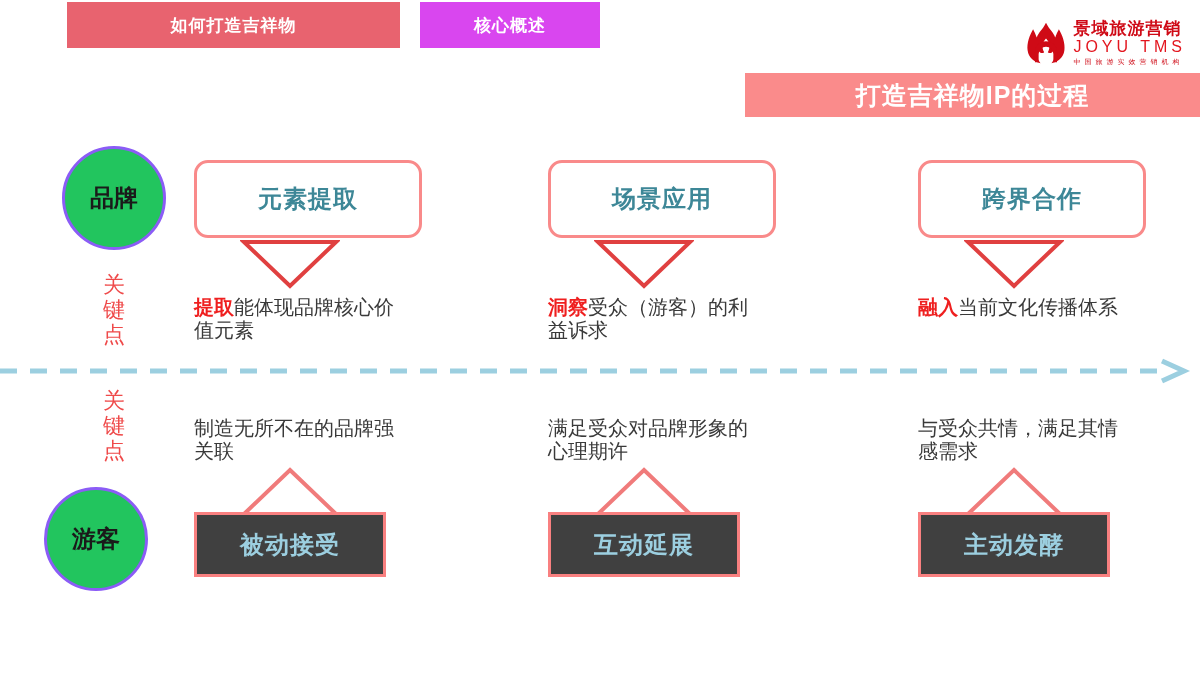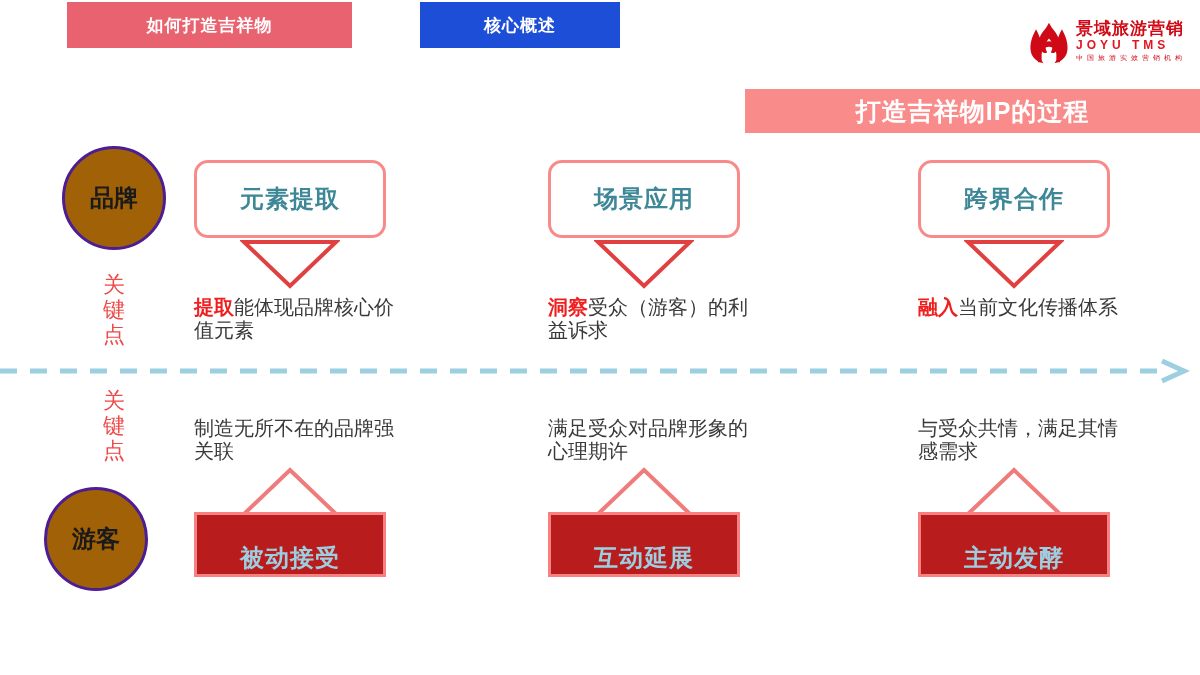--- a/index.html
+++ b/index.html
@@ -7,45 +7,45 @@
     width:1200px;height:675px;background:#ffffff;overflow:hidden;
     font-family:"Liberation Sans","DejaVu Sans",sans-serif;
     position:relative;
   }
   
   .tab{
     position:absolute;top:2px;height:46px;
     display:flex;align-items:center;justify-content:center;
     color:#ffffff;font-weight:bold;font-size:17px;letter-spacing:1px;
   }
-  #tab-primary{left:67px;width:285px;background:#e8636f;}
-  #tab-secondary{left:420px;width:200px;background:#1d4ed8;}
+  #tab-primary{left:67px;width:333px;background:#e8636f;}
+  #tab-secondary{left:420px;width:180px;background:#d946ef;}
 
   
   #logo{
     position:absolute;right:14px;top:8px;width:230px;height:58px;
     display:flex;align-items:flex-start;justify-content:flex-end;margin-top:12px;
   }
   #logo-flame{width:46px;height:46px;flex:0 0 auto;margin-right:4px;}
   #logo-text{display:flex;flex-direction:column;align-items:flex-start;line-height:1;}
   #logo-cn{color:#cf0a16;font-size:17px;font-weight:bold;letter-spacing:1px;}
-  #logo-en{color:#e3161f;font-size:12px;font-weight:bold;letter-spacing:4px;margin-top:2px;}
+  #logo-en{color:#e3161f;font-size:16px;font-weight:normal;letter-spacing:4px;margin-top:2px;}
   #logo-sub{color:#cf0a16;font-size:7px;letter-spacing:4px;margin-top:3px;transform:scale(1,0.95);}
 
   
   #title-banner{
-    position:absolute;left:745px;top:89px;width:455px;height:44px;
+    position:absolute;left:745px;top:73px;width:455px;height:44px;
     background:#fa8b8b;display:flex;align-items:center;justify-content:center;
   }
   #title-banner span{color:#ffffff;font-size:25px;font-weight:bold;letter-spacing:1px;}
 
   
   .circle{
     position:absolute;width:104px;height:104px;border-radius:50%;
-    border:3px solid #4c1d95;box-sizing:border-box;background:#a16207;
+    border:3px solid #8b5cf6;box-sizing:border-box;background:#22c55e;
     display:flex;align-items:center;justify-content:center;
     font-size:24px;font-weight:bold;color:#1a1a1a;
   }
   #circle-brand{left:62px;top:146px;}
   #circle-tourist{left:44px;top:487px;font-family:Liberation Serif, serif;}
 
   
   .vlabel{
     position:absolute;left:98px;width:32px;
     color:#ef4a4a;font-size:22px;font-weight:normal;
@@ -57,40 +57,40 @@
   
   #divider{position:absolute;left:0;top:356px;width:1200px;height:30px;}
 
   
   .col{position:absolute;width:192px;}
   #col-0{left:194px;}
   #col-1{left:548px;}
   #col-2{left:918px;}
 
   .top-box{
-    position:absolute;top:160px;width:192px;height:78px;box-sizing:border-box;
+    position:absolute;top:160px;width:228px;height:78px;box-sizing:border-box;
     border:3px solid #f98a8a;border-radius:14px;background:#fff;
     display:flex;align-items:center;justify-content:center;
   }
   .top-box span{color:#3d8797;font-size:24px;font-weight:bold;letter-spacing:1px;}
 
   .tri-down{position:absolute;top:238px;left:46px;width:100px;height:52px;}
   .tri-up{position:absolute;top:466px;left:46px;width:100px;height:52px;}
 
   .desc{
     position:absolute;width:200px;font-size:20px;color:#3a3a3a;line-height:23px;
   }
   .desc b{color:#ef1f1f;}
   .desc-top{top:296px;}
   .desc-bottom{top:409px;margin-top:8px;}
 
   .bottom-box{
     position:absolute;top:512px;width:192px;height:65px;box-sizing:border-box;
-    border:3px solid #f98080;background:#b91c1c;
-    display:flex;align-items:flex-end;justify-content:center;
+    border:3px solid #f98080;background:#404040;
+    display:flex;align-items:center;justify-content:center;
   }
   .bottom-box span{color:#9ccfe0;font-size:24px;font-weight:bold;letter-spacing:1px;}
 </style>
 </head>
 <body>
 
 <div class="tab" id="tab-primary">
   <span>如何打造吉祥物</span>
 </div>
 <div class="tab" id="tab-secondary">

